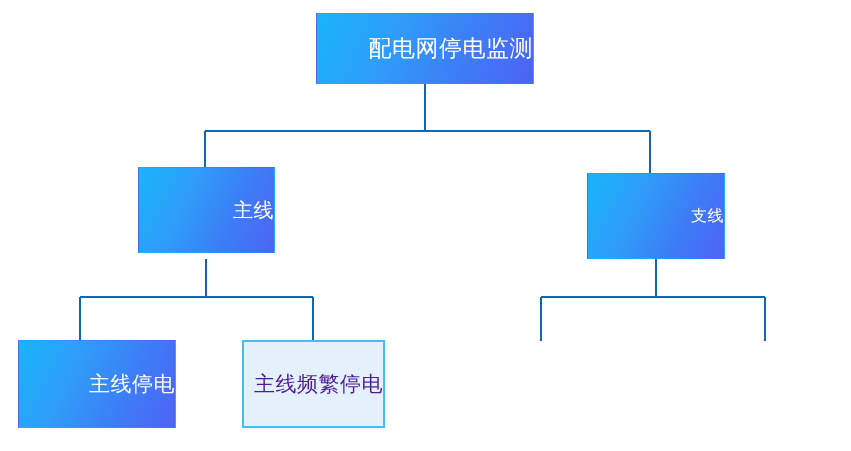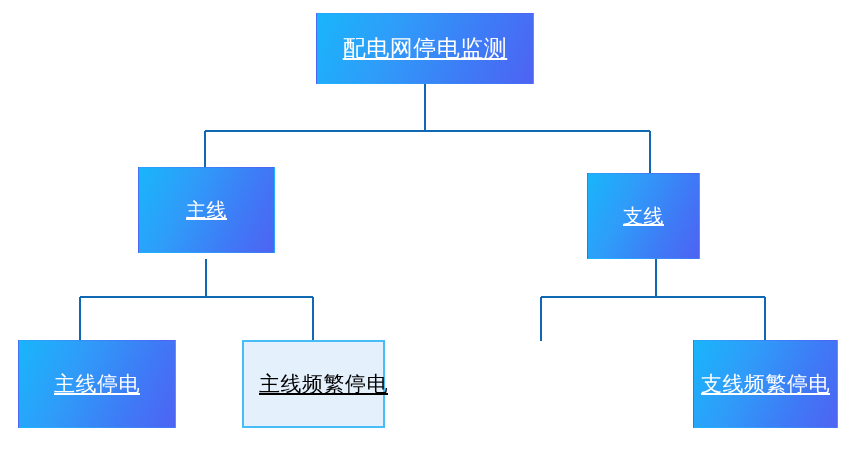--- a/index.html
+++ b/index.html
@@ -25,57 +25,56 @@
     top: 0;
     width: 851px;
     height: 451px;
     pointer-events: none;
   }
   .node {
     position: absolute;
     box-sizing: border-box;
     display: flex;
     align-items: center;
-    justify-content: center;
+    justify-content: flex-end;
     text-align: center;
     line-height: 1.2;
     white-space: nowrap;
-    text-decoration: underline;
   }
   .node-filled {
     background: linear-gradient(115deg, #19b5fb 0%, #2f9cf9 35%, #3e7bf6 70%, #4e63f3 100%);
     color: #ffffff;
     border: 1px solid rgba(255,255,255,0);
   }
   .node-light {
     background: #e4f0fb;
     border: 2px solid #47bdf5;
-    color: #000000;
+    color: #4c1d95;
     padding-left: 20px;
   }
   .node-root {
     left: 316px;
     top: 13px;
     width: 218px;
     height: 71px;
     font-size: 23px;
   }
   .node-l2-left {
     left: 138px;
     top: 167px;
     width: 137px;
     height: 86px;
     font-size: 20px;
   }
   .node-l2-right {
     left: 587px;
     top: 173px;
-    width: 113px;
+    width: 138px;
     height: 86px;
-    font-size: 20px;
+    font-size: 16px;
   }
   .node-leaf {
     top: 340px;
     height: 88px;
     font-size: 21px;
   }
   .leaf-1 { left: 18px;  width: 158px; }
   .leaf-2 { left: 242px; width: 143px; }
   .leaf-3 { left: 473px; width: 137px; }
   .leaf-4 { left: 693px; width: 145px; }
@@ -122,17 +121,14 @@
 
   <div class="node node-filled node-leaf leaf-1">
     <span class="node-label">主线停电</span>
   </div>
 
   <div class="node node-light node-leaf leaf-2">
     <span class="node-label">主线频繁停电</span>
   </div>
 
 
-  <div class="node node-filled node-leaf leaf-4">
-    <span class="node-label">支线频繁停电</span>
-  </div>
 
 </div>
 
 </body></html>

